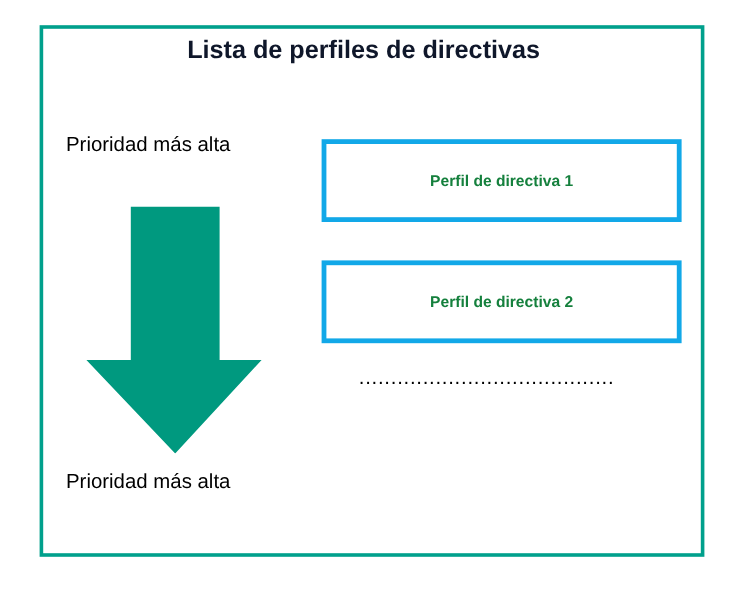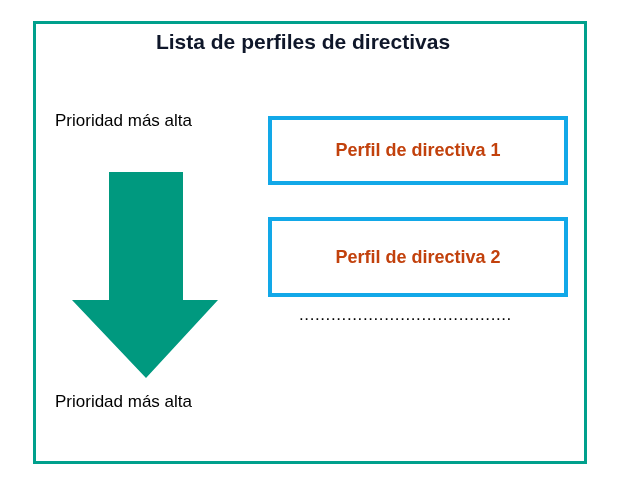--- a/index.html
+++ b/index.html
@@ -82,32 +82,32 @@
     left: 268px;
     width: 300px;
     border: 4px solid #12a8e8;
     background: #ffffff;
     box-sizing: border-box;
     display: flex;
     align-items: center;
     justify-content: center;
   }
   .profile-box-label {
-    font-size: 18px;
+    font-size: 13px;
     font-weight: bold;
-    color: #c2410c;
+    color: #15803d;
     white-space: nowrap;
   }
   #profile-box-0 {
     top: 116px;
     height: 69px;
   }
   #profile-box-1 {
     top: 217px;
-    height: 80px;
+    height: 69px;
   }
   #profile-box-2 {
     top: 374px;
     height: 67px;
   }
 
   
   #ellipsis-separator {
     position: absolute;
     left: 299px;

